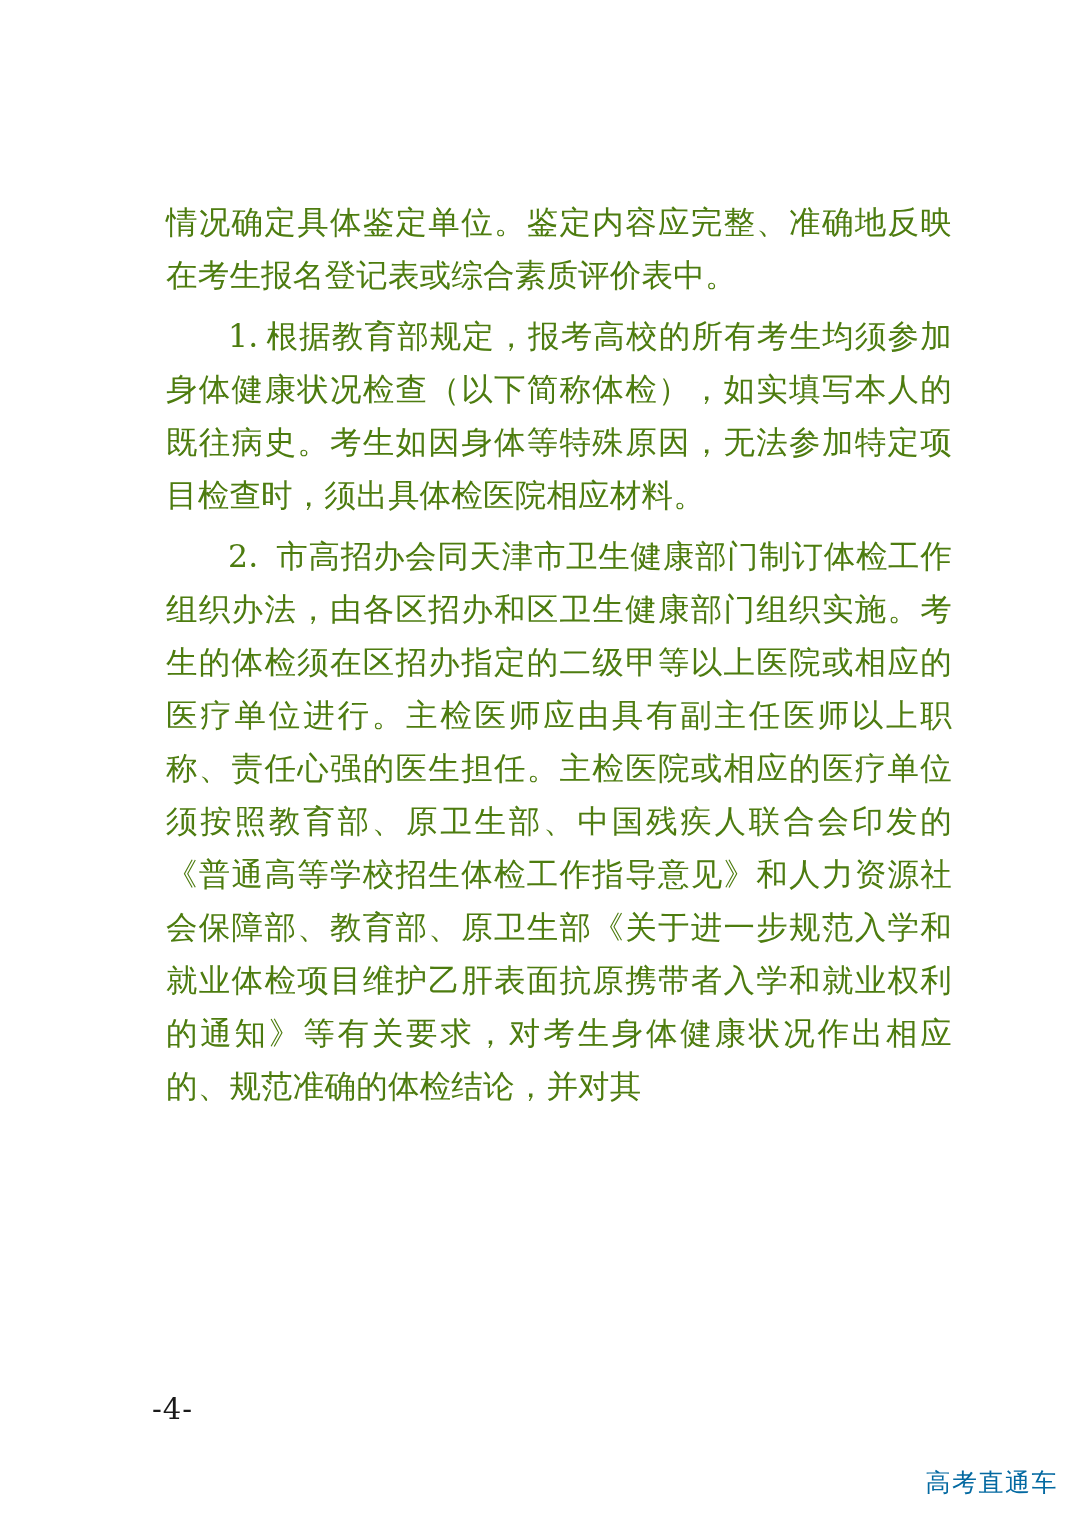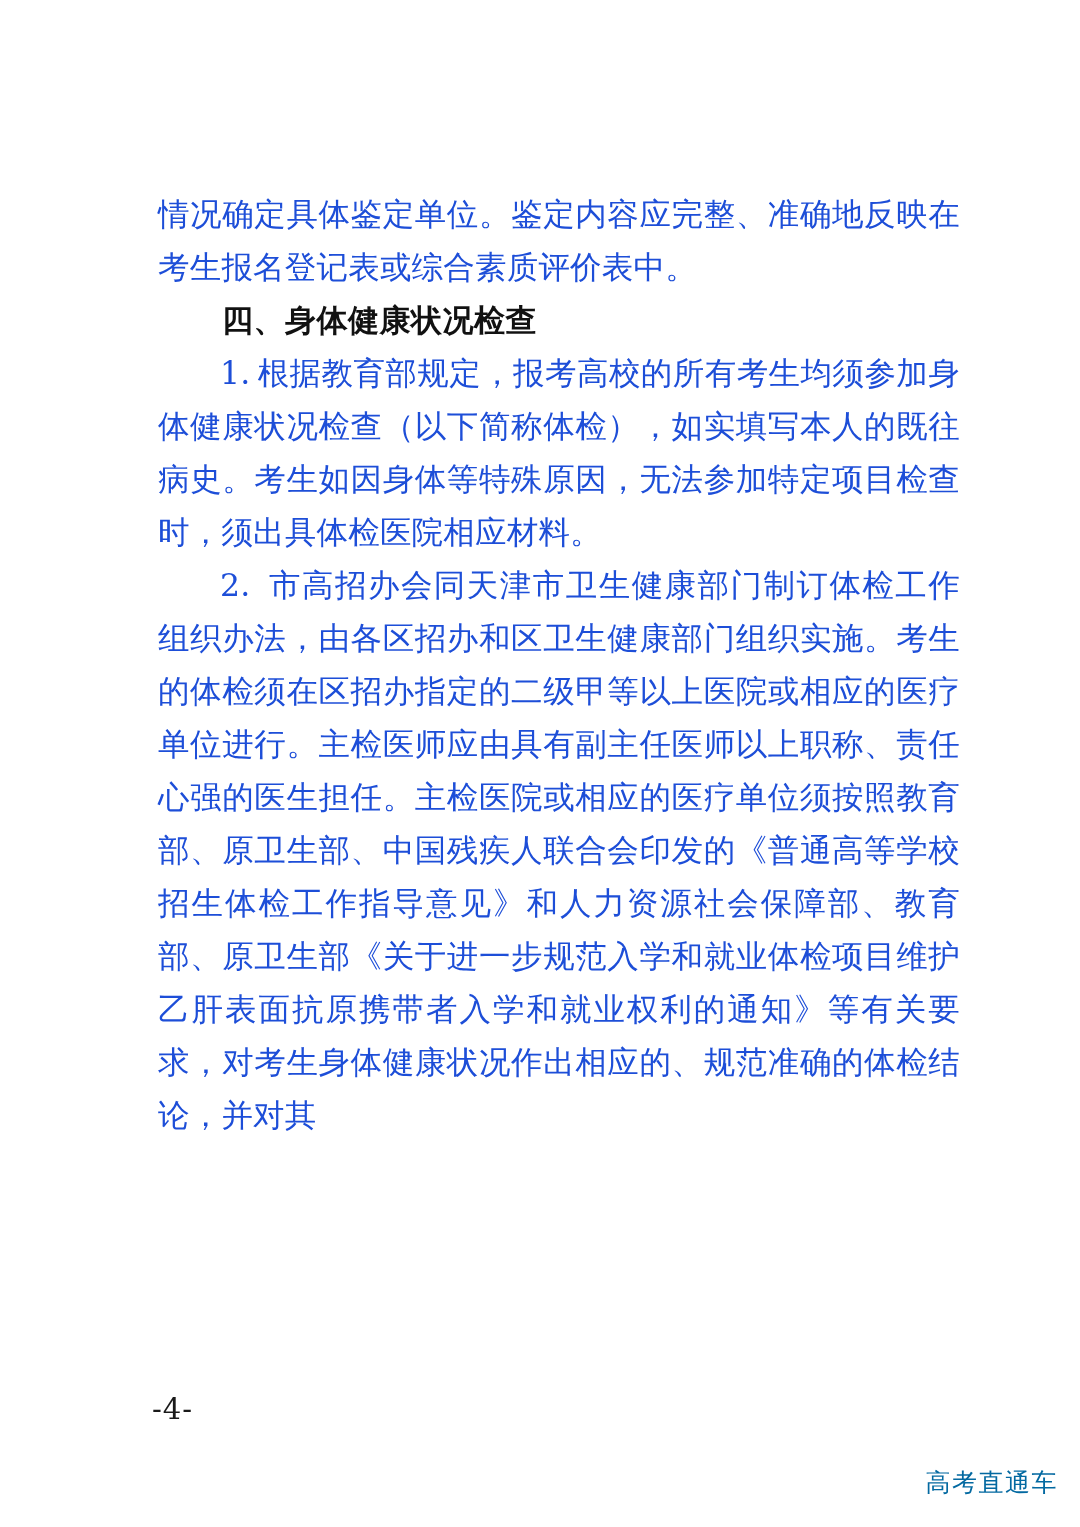--- a/index.html
+++ b/index.html
@@ -22,22 +22,22 @@
     position: absolute;
     left: 158px;
     top: 188px;
     width: 802px;
   }
   
   .para {
     font-family: "DejaVu Serif", "Liberation Serif", serif;
     font-size: 31.5px;
     line-height: 53px;
-    color: #1d4ed8;
-    margin: 0;
+    color: #4d7c0f;
+    margin: 8px;
     text-align: justify;
     text-justify: inter-character;
     letter-spacing: 0.2px;
     -webkit-font-smoothing: antialiased;
   }
   .para.cont {
     text-indent: 0;
   }
   .para.indent {
     text-indent: 62px;
@@ -85,21 +85,20 @@
 
 <div class="page">
 
   <div class="text-block">
 
     <p class="para cont">情况确定具体鉴定单位。鉴定内容应完整、准确地反映在考生报名登记表或综合素质评价表中。</p>
 
 
 
 
-    <p class="heading">四、身体健康状况检查</p>
 
     <p class="para indent"><span>1.</span><span class="num-gap"></span><span>根据教育部规定，报考高校的所有考生均须参加身体健康状况检查（以下简称体检），如实填写本人的既往病史。考生如因身体等特殊原因，无法参加特定项目检查时，须出具体检医院相应材料。</span></p>
 
     <p class="para indent"><span>2.</span><span class="num-gap wide"></span><span>市高招办会同天津市卫生健康部门制订体检工作组织办法，由各区招办和区卫生健康部门组织实施。考生的体检须在区招办指定的二级甲等以上医院或相应的医疗单位进行。主检医师应由具有副主任医师以上职称、责任心强的医生担任。主检医院或相应的医疗单位须按照教育部、原卫生部、中国残疾人联合会印发的《普通高等学校招生体检工作指导意见》和人力资源社会保障部、教育部、原卫生部《关于进一步规范入学和就业体检项目维护乙肝表面抗原携带者入学和就业权利的通知》等有关要求，对考生身体健康状况作出相应的、规范准确的体检结论，并对其</span></p>
 
   </div>
 
   <div class="page-number">-4-</div>
 
   <div class="watermark">高考直通车</div>

